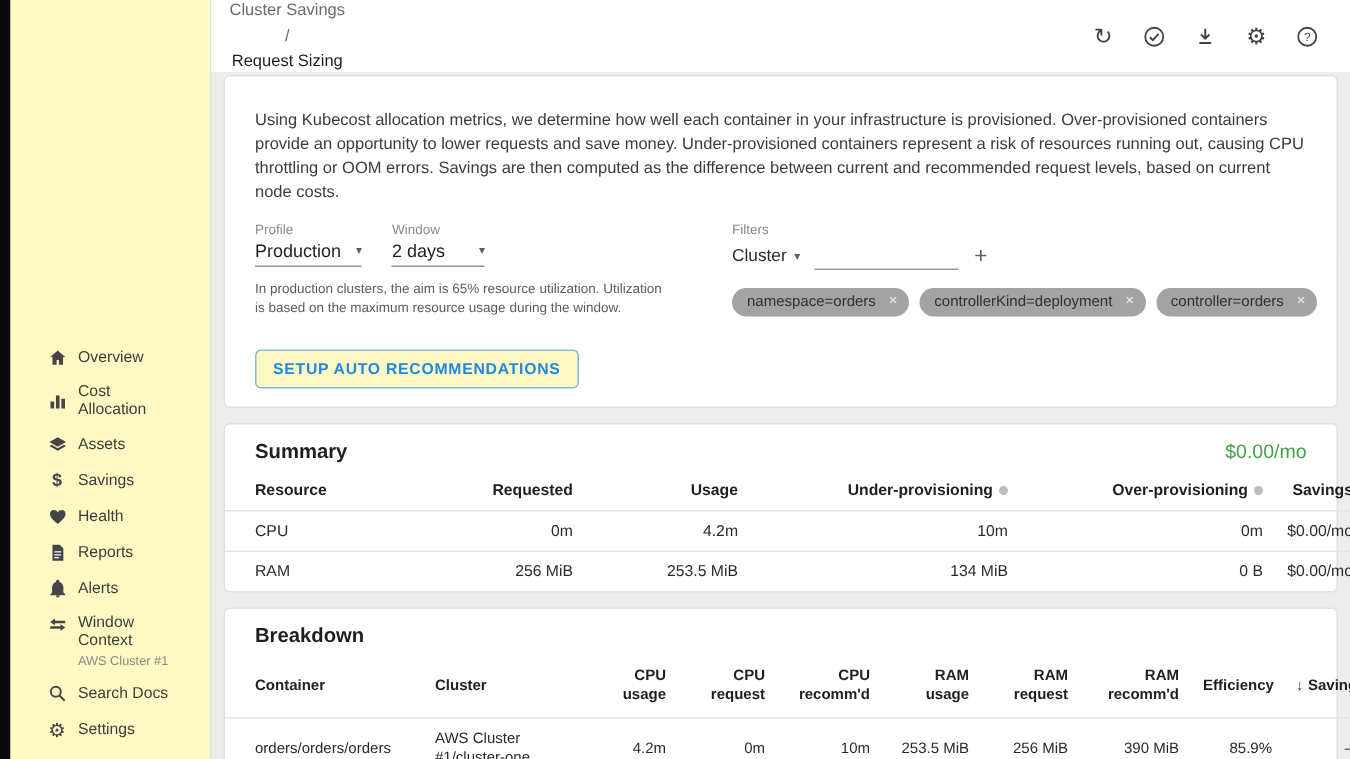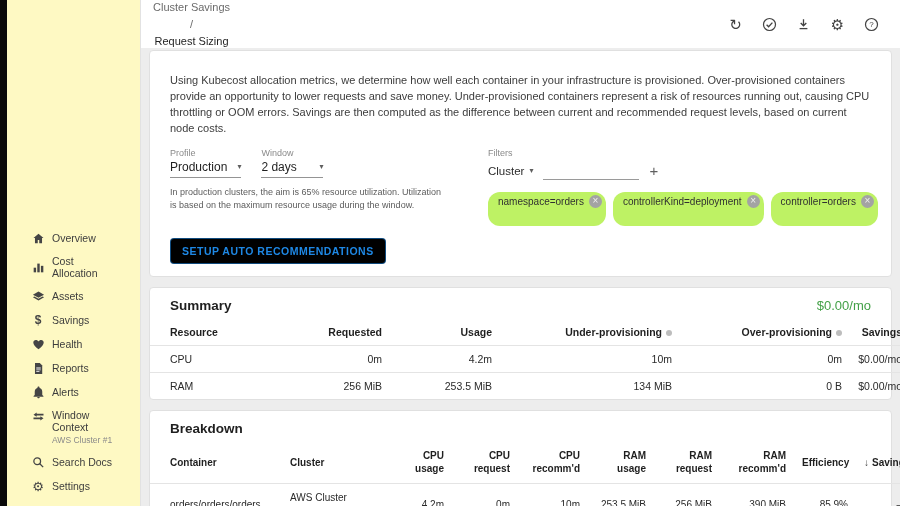--- a/index.html
+++ b/index.html
@@ -32,23 +32,23 @@
   .field-label{font-size:9px;color:#8a8a8a;display:block;}
   .select{display:flex;align-items:center;justify-content:space-between;border-bottom:1px solid #949494;padding:2px 0 3px;font-size:12px;color:#1f1f1f;cursor:pointer;min-width:62px;gap:10px;}
   .caret{font-size:8px;color:#5f5f5f;}
   .helper{font-size:9px;color:#5c5c5c;line-height:1.45;margin-top:8px;max-width:278px;}
   .controls-right{margin-left:18px;}
   .filters-row{display:flex;align-items:flex-end;gap:10px;margin-top:3px;}
   .filter-select{display:flex;align-items:center;gap:5px;font-size:11.5px;color:#2c2c2c;padding:2px 0 3px;cursor:pointer;}
   .filter-input{border:none;border-bottom:1px solid #9a9a9a;width:92px;height:16px;font-size:11px;background:transparent;outline:none;font-family:inherit;}
   .plus{font-size:15px;color:#5f5f5f;cursor:pointer;line-height:1;padding-bottom:2px;}
   .chips{display:flex;gap:7px;margin-top:12px;}
-  .chip{display:flex;align-items:center;gap:5px;background:#bef264;border-radius:12px;padding:3px 4px 18px 10px;font-size:10px;color:#303030;white-space:nowrap;justify-content:space-between;}
+  .chip{display:flex;align-items:center;gap:5px;background:#a3a3a3;border-radius:12px;padding:3px 4px 3px 10px;font-size:10px;color:#303030;white-space:nowrap;justify-content:space-between;}
   .chip-x{width:13px;height:13px;border-radius:50%;background:#a3a3a3;color:#efefef;font-size:10px;line-height:12px;text-align:center;cursor:pointer;flex:0 0 13px;}
-  .setup-btn{display:inline-block;margin-top:12px;border:1px solid rgba(30,136,229,.55);border-radius:4px;background:#000000;color:#1e88e5;font-size:10.5px;font-weight:bold;letter-spacing:.5px;padding:6px 11px;cursor:pointer;font-family:inherit;}
+  .setup-btn{display:inline-block;margin-top:12px;border:1px solid rgba(30,136,229,.55);border-radius:4px;background:#fef9c3;color:#1e88e5;font-size:10.5px;font-weight:bold;letter-spacing:.5px;padding:6px 11px;cursor:pointer;font-family:inherit;}
   .card-head{display:flex;align-items:center;justify-content:space-between;padding:10px 20px 6px;}
   .card-title{font-size:13.5px;font-weight:bold;color:#1f1f1f;}
   .card-total{font-size:13px;color:#43a047;}
   table{width:100%;border-collapse:collapse;table-layout:fixed;}
   th{font-size:10.5px;font-weight:bold;color:#1f1f1f;padding:7px 8px;}
   td{font-size:10.5px;color:#2a2a2a;padding:7px 8px;}
   .summary-table th,.summary-table td{text-align:right;}
   .summary-table tbody td{border-top:1px solid #e4e4e4;}
   .summary-table th:first-child,.summary-table td:first-child{text-align:left;padding-left:20px;}
   .summary-table th:last-child,.summary-table td:last-child{padding-right:20px;}

